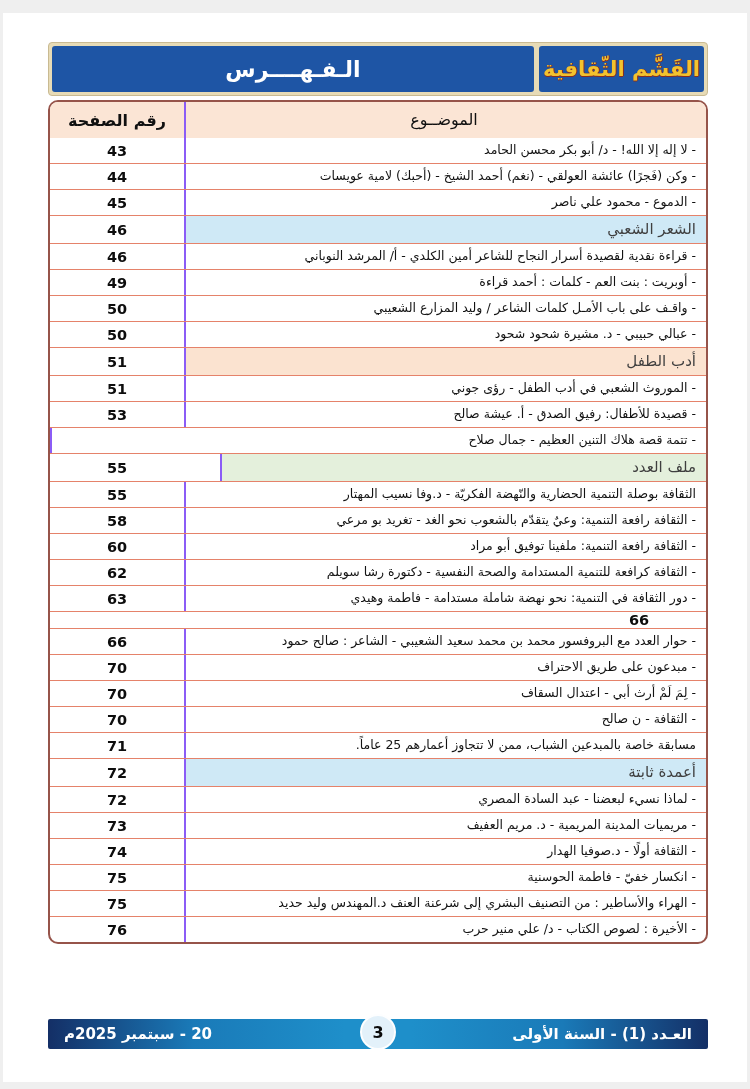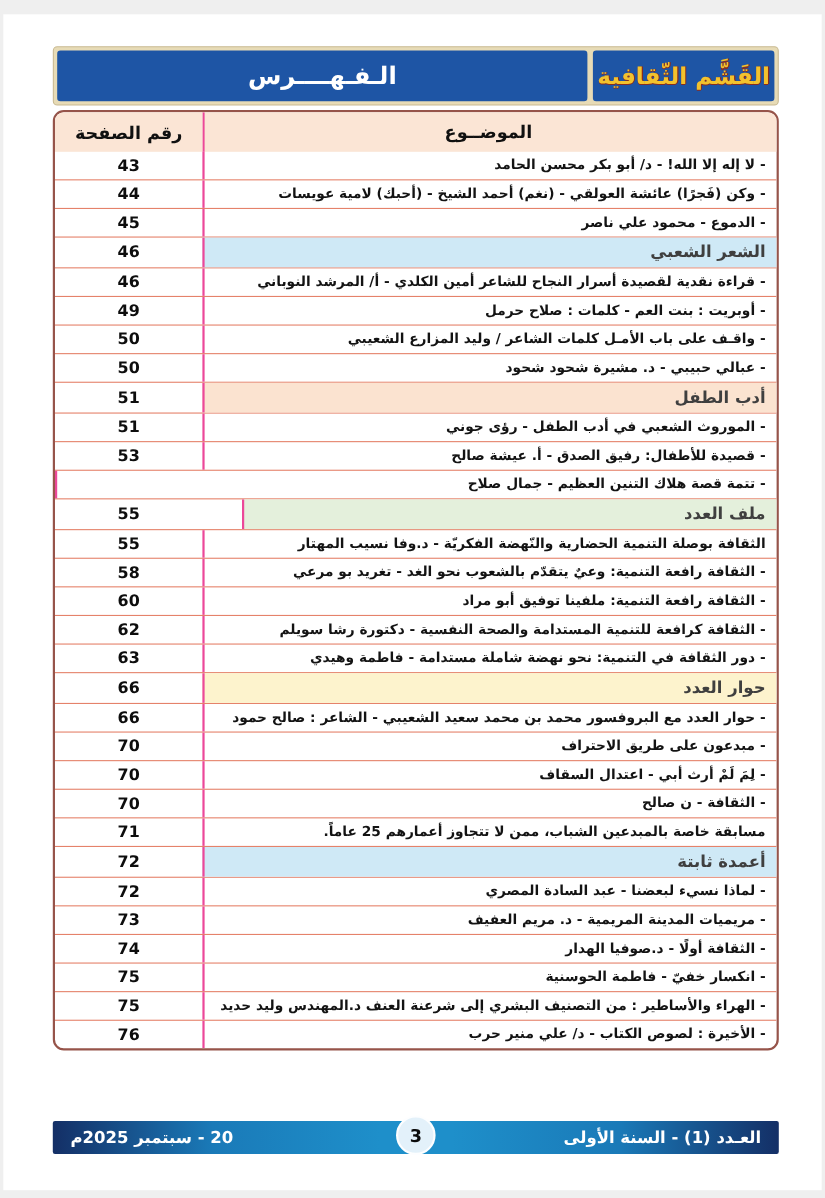--- a/index.html
+++ b/index.html
@@ -68,22 +68,22 @@
   .toc-row {
     display: flex;
     align-items: stretch;
     border-top: 1px solid #e5826a;
   }
   .toc-row:first-child { border-top: none; }
   .cell-subject {
     flex: 1;
     display: flex; align-items: center;
     padding: 0 10px 0 6px;
-    border-left: 2px solid #ec4899;
-    font-weight: bold;
+    border-left: 2px solid #8b5cf6;
+    font-weight: normal;
     font-size: 12.5px;
     color: #131313;
     min-height: 25px;
     line-height: 1.15;
   }
   .cell-page {
     width: 134px;
     display: flex; align-items: center; justify-content: center;
     font-weight: bold;
     font-size: 14.5px;
@@ -172,21 +172,21 @@
   </div>
         <div class="toc-row section-row">
     <div class="cell-subject" style="background: rgb(207, 233, 246);">الشعر الشعبي</div>
     <div class="cell-page">46</div>
   </div>
         <div class="toc-row item-row">
     <div class="cell-subject">- قراءة نقدية لقصيدة أسرار النجاح للشاعر أمين الكلدي - أ/ المرشد النوباني</div>
     <div class="cell-page">46</div>
   </div>
         <div class="toc-row item-row">
-    <div class="cell-subject">- أوبريت : بنت العم - كلمات : صلاح حرمل</div>
+    <div class="cell-subject">- أوبريت : بنت العم - كلمات : أحمد قراءة</div>
     <div class="cell-page">49</div>
   </div>
         <div class="toc-row item-row">
     <div class="cell-subject">- واقـف على باب الأمـل كلمات الشاعر / وليد المزارع الشعيبي</div>
     <div class="cell-page">50</div>
   </div>
         <div class="toc-row item-row">
     <div class="cell-subject">- عبالي حبيبي - د. مشيرة شحود شحود</div>
     <div class="cell-page">50</div>
   </div>
@@ -223,21 +223,20 @@
   </div>
         <div class="toc-row item-row">
     <div class="cell-subject">- الثقافة كرافعة للتنمية المستدامة والصحة النفسية - دكتورة رشا سويلم</div>
     <div class="cell-page">62</div>
   </div>
         <div class="toc-row item-row">
     <div class="cell-subject">- دور الثقافة في التنمية: نحو نهضة شاملة مستدامة - فاطمة وهيدي</div>
     <div class="cell-page">63</div>
   </div>
         <div class="toc-row section-row">
-    <div class="cell-subject" style="background: rgb(253, 243, 205);">حوار العدد</div>
     <div class="cell-page">66</div>
   </div>
         <div class="toc-row item-row">
     <div class="cell-subject">- حوار العدد مع البروفسور محمد بن محمد سعيد الشعيبي - الشاعر : صالح حمود</div>
     <div class="cell-page">66</div>
   </div>
         <div class="toc-row item-row">
     <div class="cell-subject">- مبدعون على طريق الاحتراف</div>
     <div class="cell-page">70</div>
   </div>

